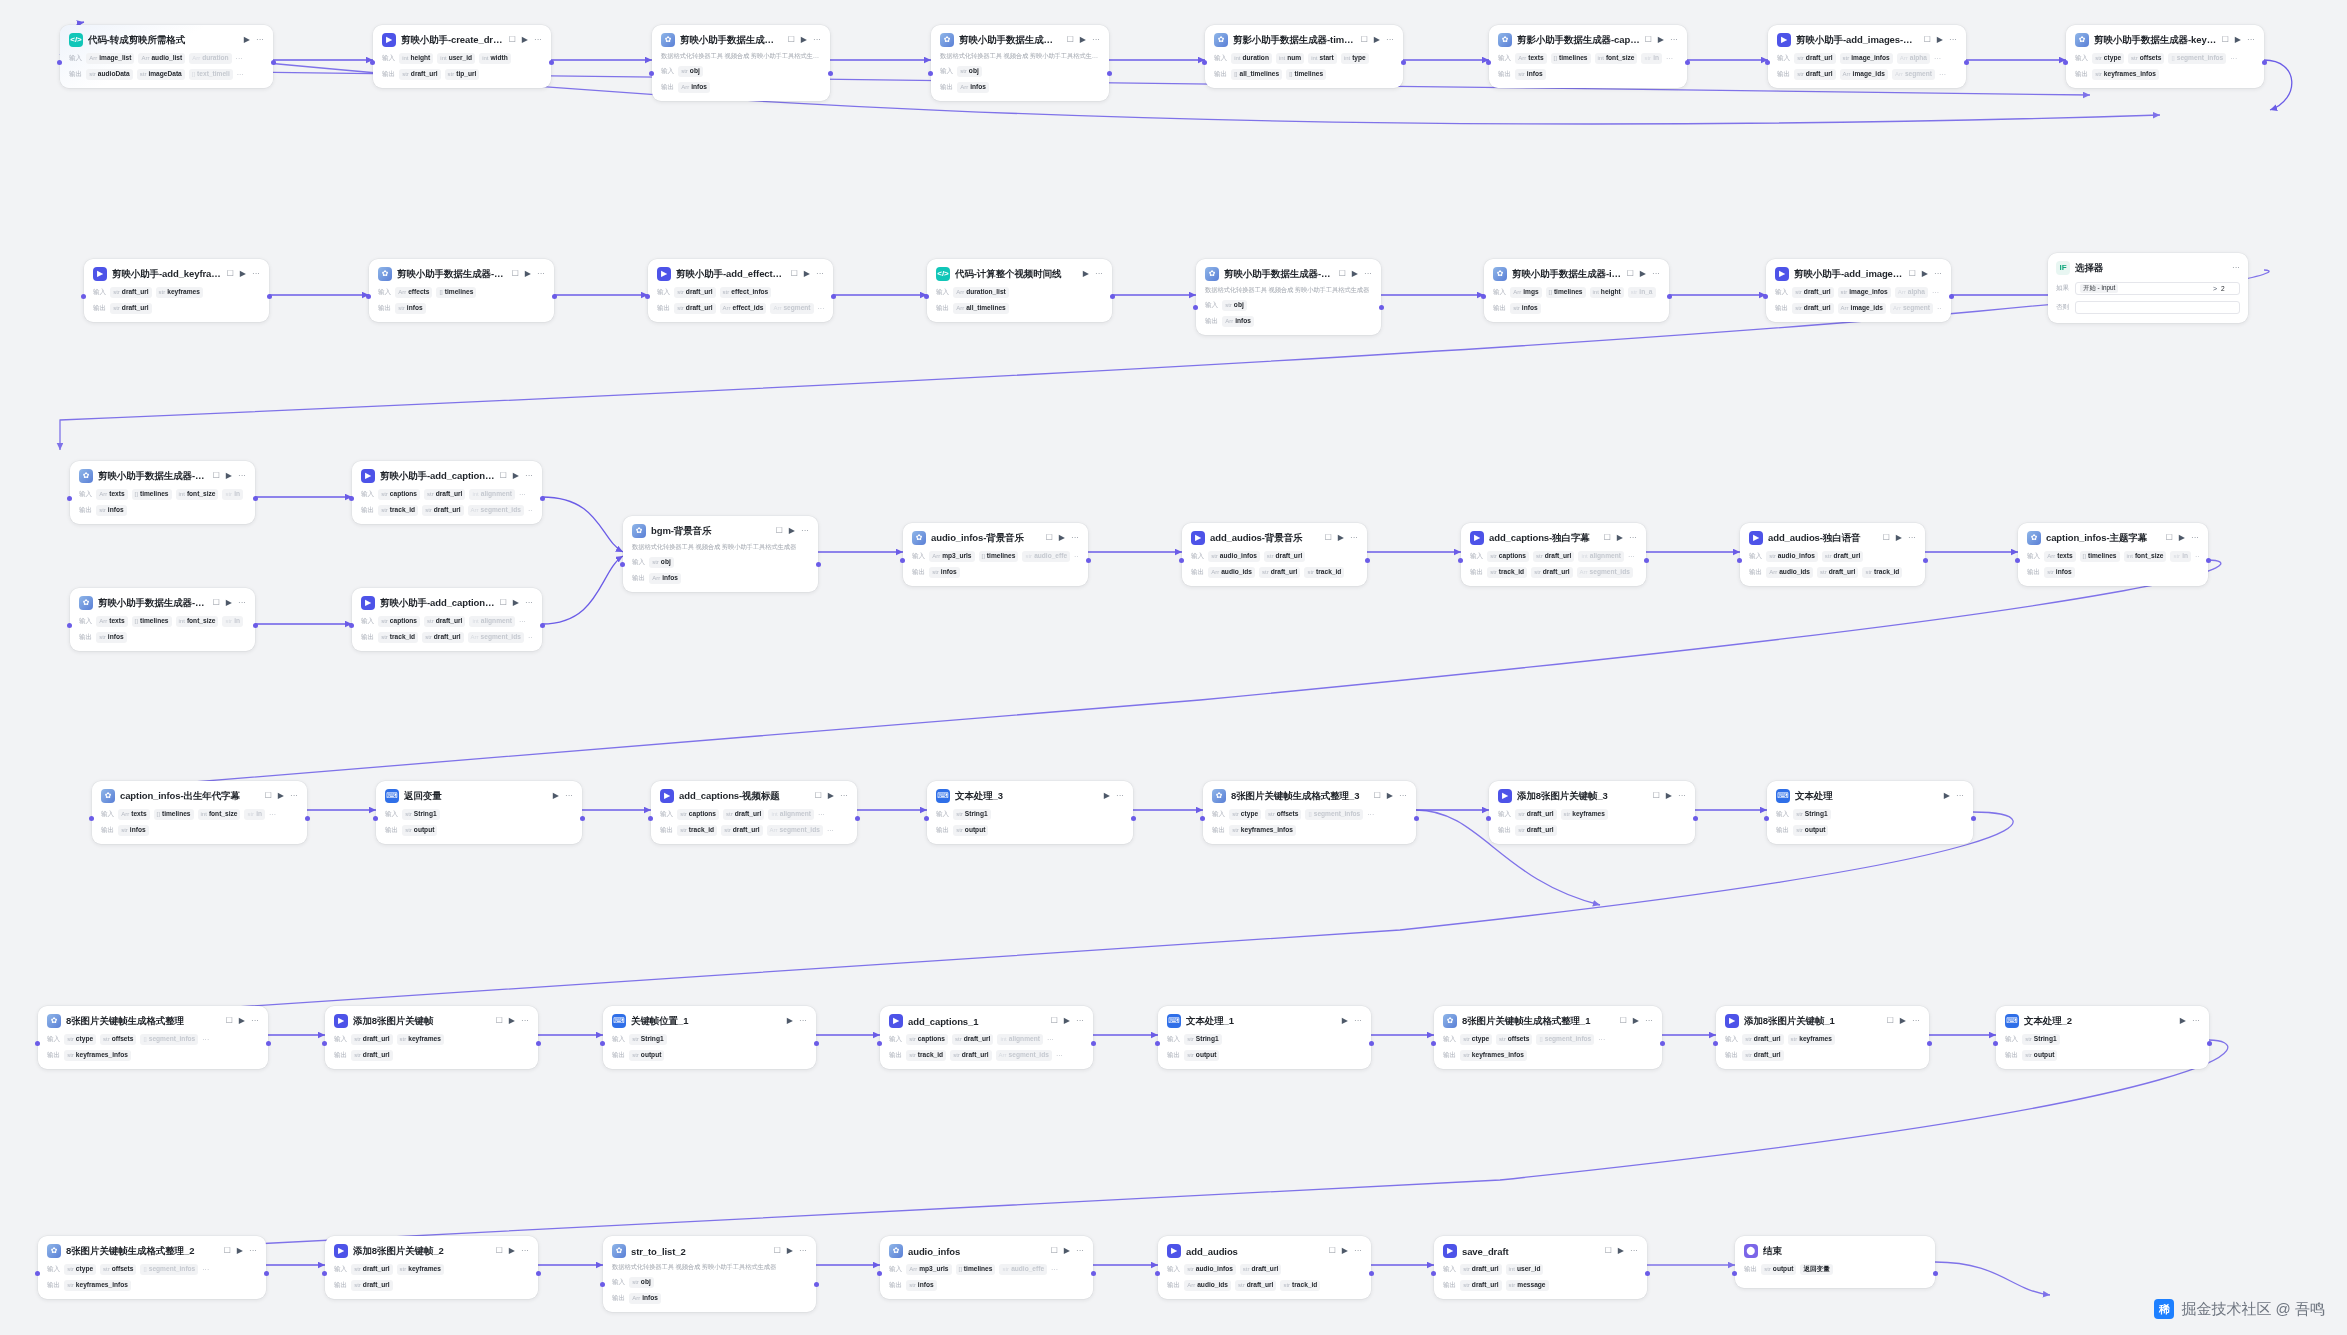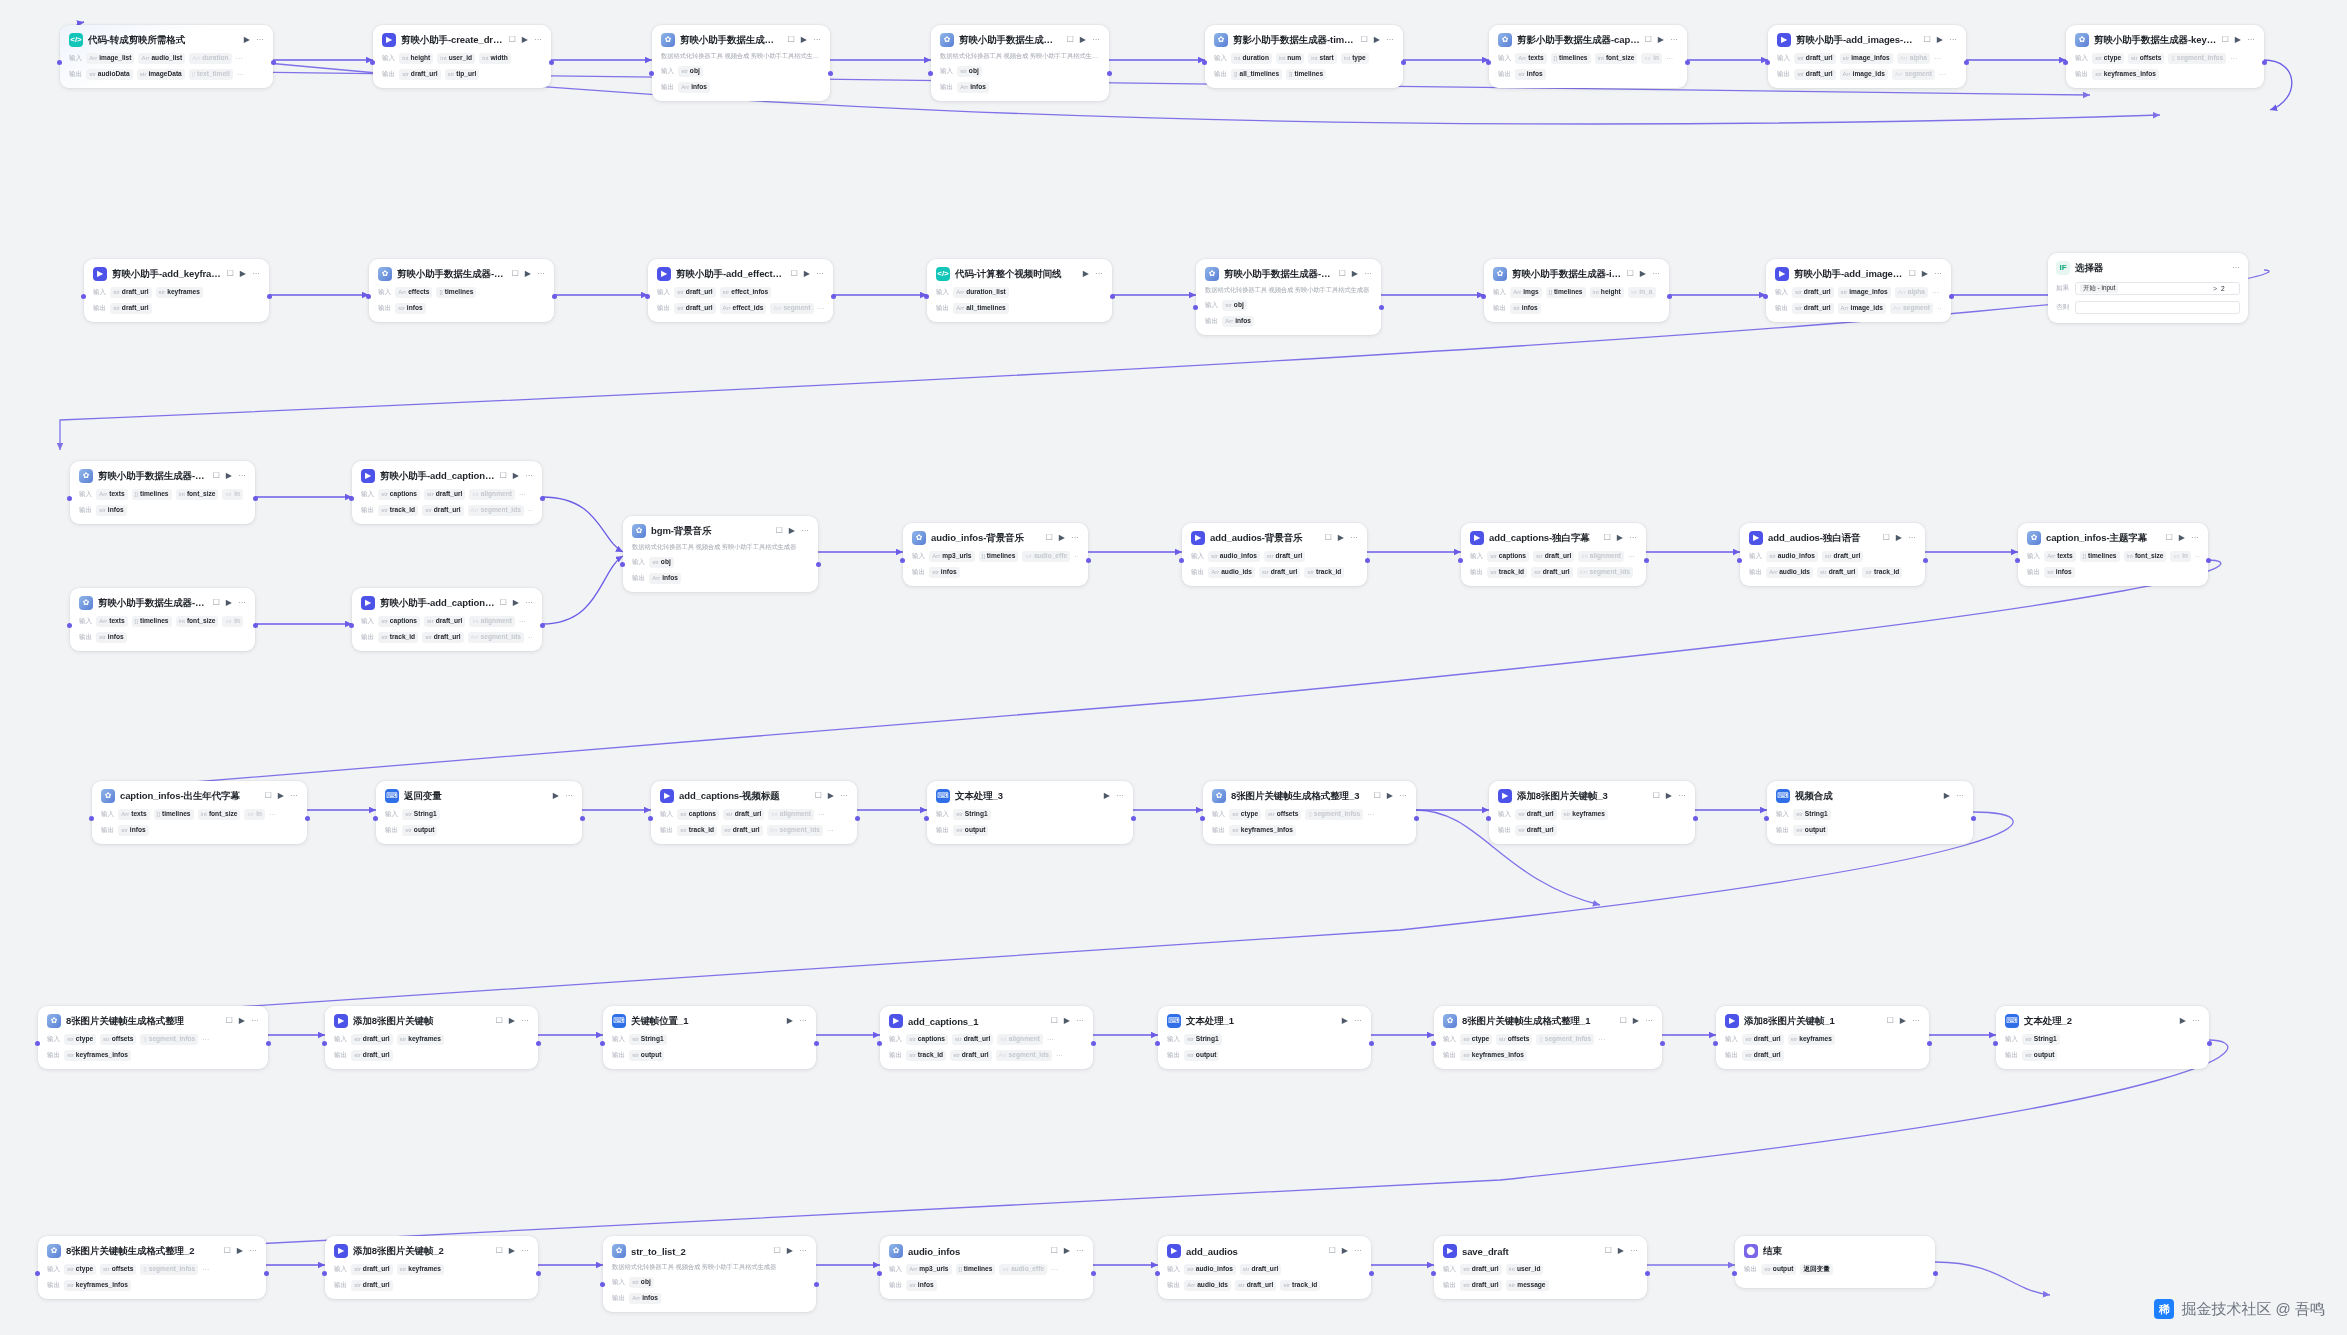--- a/index.html
+++ b/index.html
@@ -1285,21 +1285,21 @@
             <span class="ty">str</span>
             <span>draft_url</span>
           </span>
         </div>
       </div>
       <div class="dot" style="left: 1486px; top: 816px;"></div>
       <div class="dot" style="left: 1693px; top: 816px;"></div>
       <div class="node" style="left: 1767px; top: 781px; width: 206px; min-height: 60px;">
         <div class="nhead">
           <span class="nicon ic-text">⌨</span>
-          <span class="ntitle">视频合成</span>
+          <span class="ntitle">文本处理</span>
           <span class="hicons">
             <span class="hic play">▶</span>
             <span class="hic">···</span>
           </span>
         </div>
         <div class="prow">
           <span class="plabel">输入</span>
           <span class="pill">
             <span class="ty">str</span>
             <span>String1</span>

